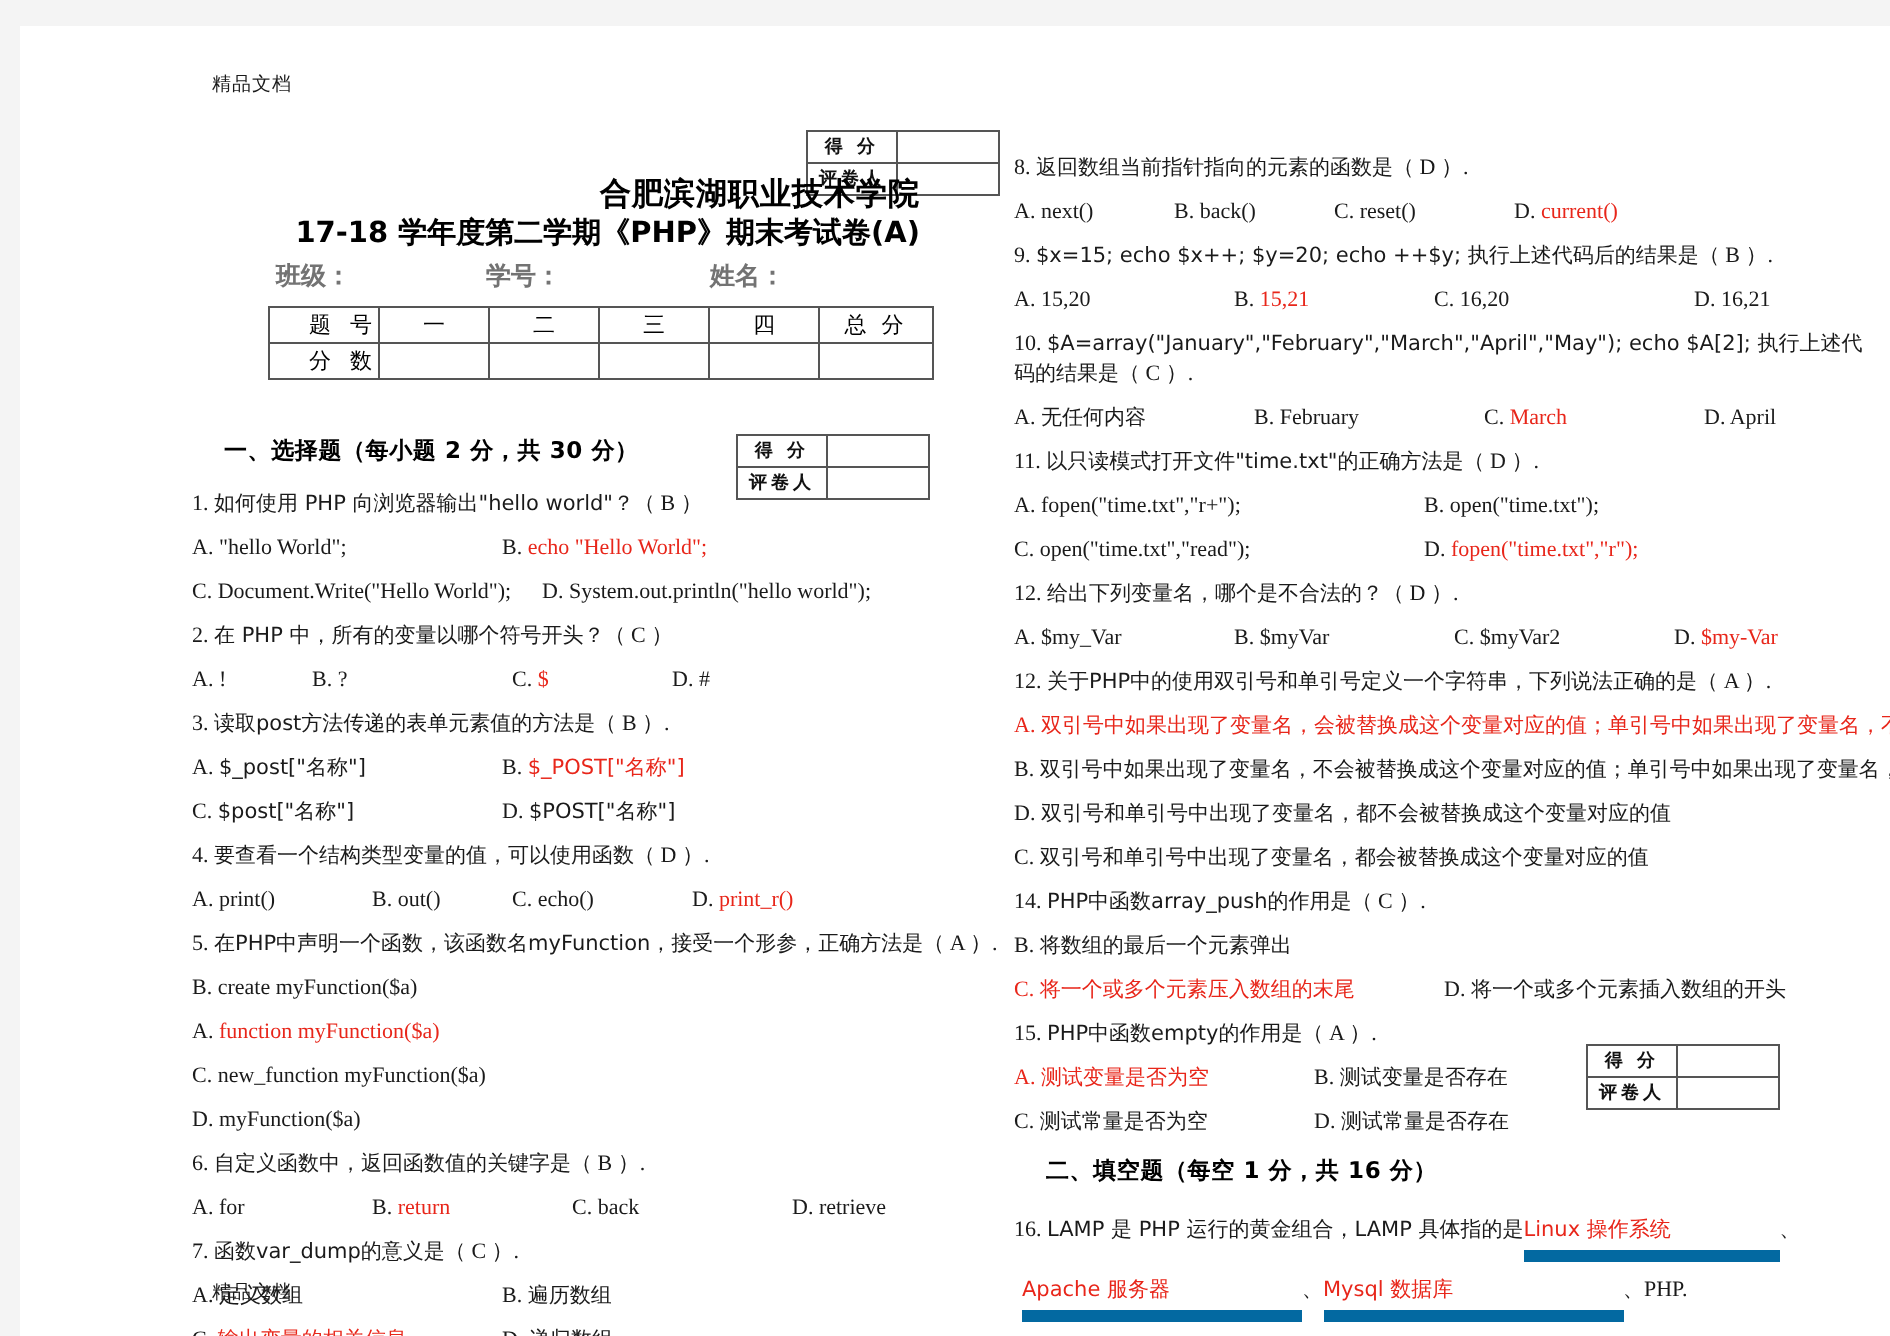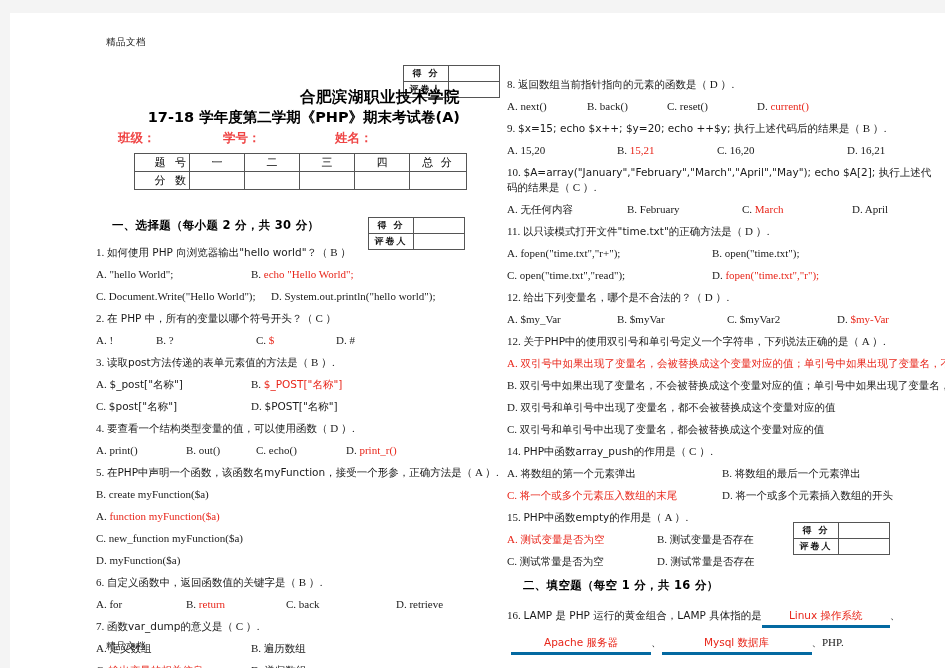--- a/index.html
+++ b/index.html
@@ -73,27 +73,27 @@
   .exam-line {
     font-family: "DejaVu Sans", "Liberation Sans", sans-serif;
     font-size: 14.5px;
     font-weight: bold;
     color: #000;
     line-height: 21px;
     white-space: nowrap;
   }
   .idline {
     position: absolute;
-    left: 108px;
+    left: 128px;
     top: 117px;
     width: 345px;
     font-family: "DejaVu Sans", "Liberation Sans", sans-serif;
     font-size: 12.5px;
     font-weight: bold;
-    color: #ef4444;
+    color: #737373;
     display: flex;
   }
   .idline span { display: inline-block; }
   .idline .f1 { width: 105px; }
   .idline .f2 { width: 112px; }
 
   
   #marks-table {
     position: absolute;
     left: 124px;
@@ -167,23 +167,23 @@
   .w-120 { width: 120px; }
   .w-130 { width: 130px; }
   .w-150 { width: 150px; }
   .w-155 { width: 155px; }
   .w-175 { width: 175px; }
   .w-205 { width: 205px; }
   .w-215 { width: 215px; }
 
   .fill {
     color: #e8261a;
-    border-bottom: 3px solid #0369a1;
+    border-bottom: 6px solid #0369a1;
     display: inline-block;
-    text-align: center;
+    text-align: left;
   }
   .fill-a { width: 128px; }
   .fill-b { width: 140px; }
   .fill-c { width: 150px; }
   .blank-line {
     font-size: 11px;
     color: #1a1a1a;
     line-height: 20px;
     margin: 0 0 4px 0;
   }
@@ -502,22 +502,20 @@
       <span class="cjk">双引号和单引号中出现了变量名，都会被替换成这个变量对应的值</span>
     </div>
 
     <div class="q">
       <span>14.</span>
       <span class="cjk">PHP中函数array_push的作用是（</span>
       <span class="ans">C</span>
       <span>）.</span>
     </div>
     <div class="opts">
-      <span class="opt w-215"><span>A.</span>
-        <span class="cjk">将数组的第一个元素弹出</span></span>
       <span class="opt"><span>B.</span>
         <span class="cjk">将数组的最后一个元素弹出</span></span>
     </div>
     <div class="opts">
       <span class="opt w-215"><span class="red">C.</span>
         <span class="red cjk">将一个或多个元素压入数组的末尾</span></span>
       <span class="opt"><span>D.</span>
         <span class="cjk">将一个或多个元素插入数组的开头</span></span>
     </div>
 

